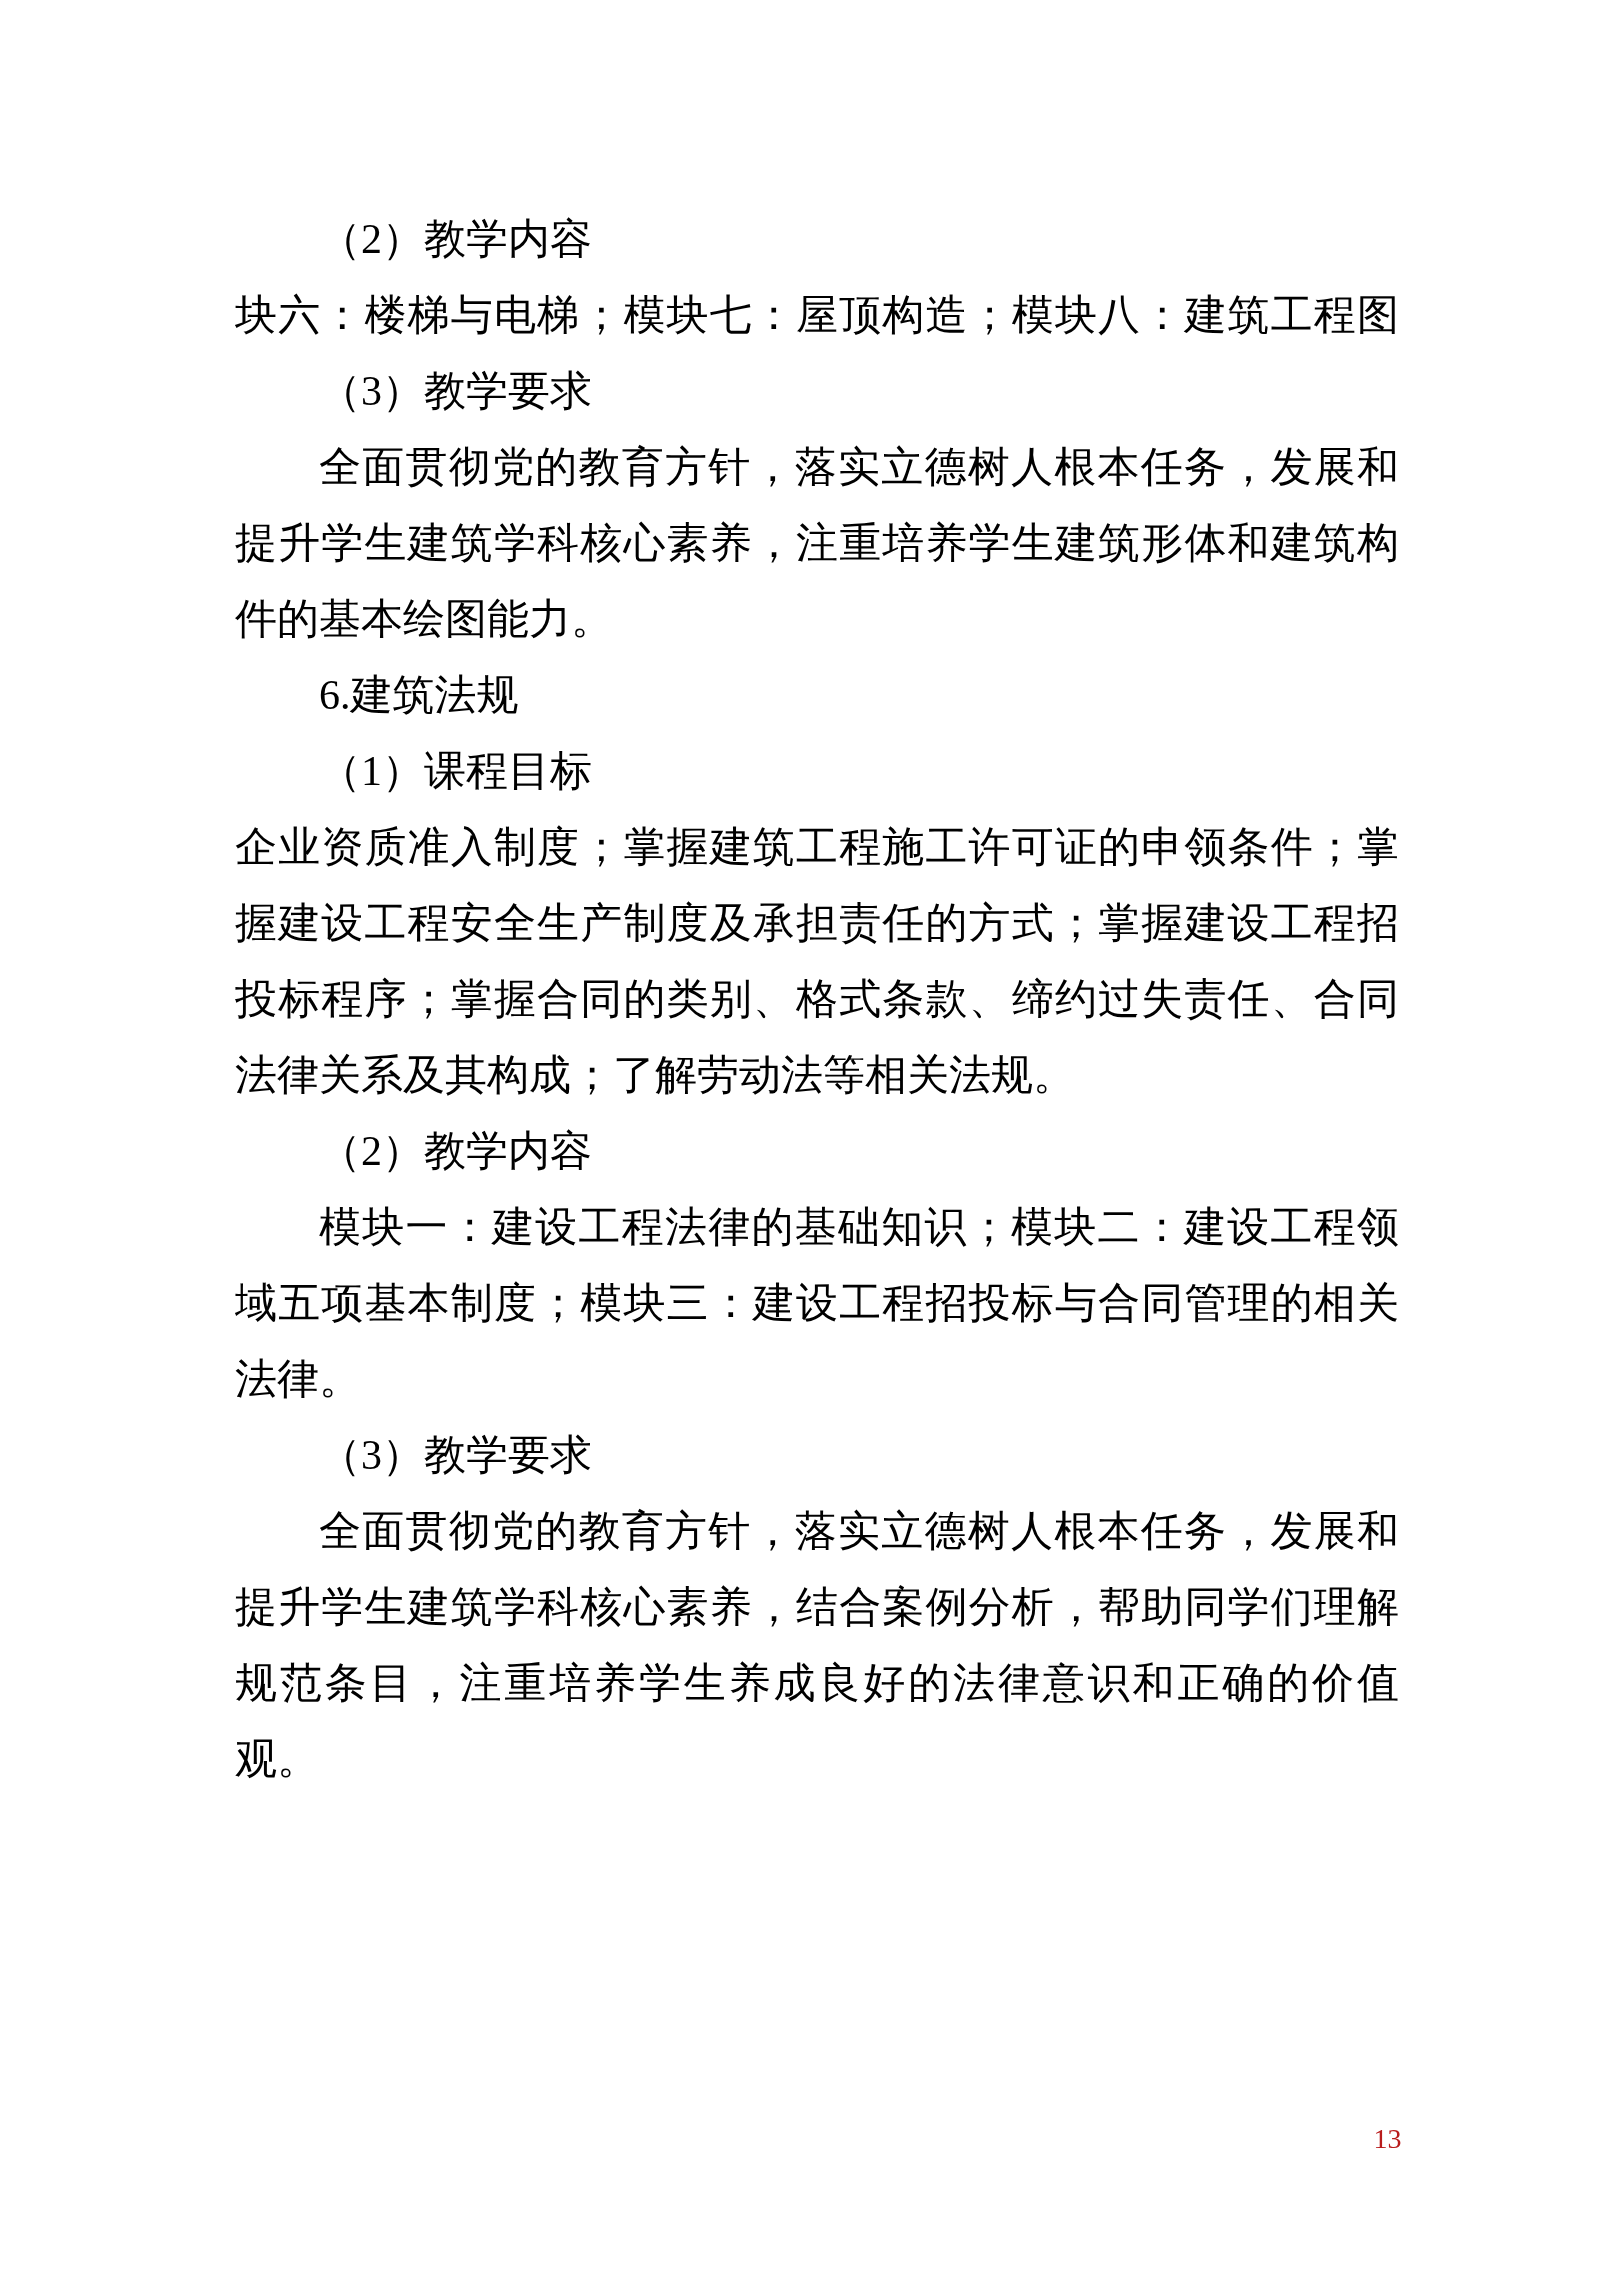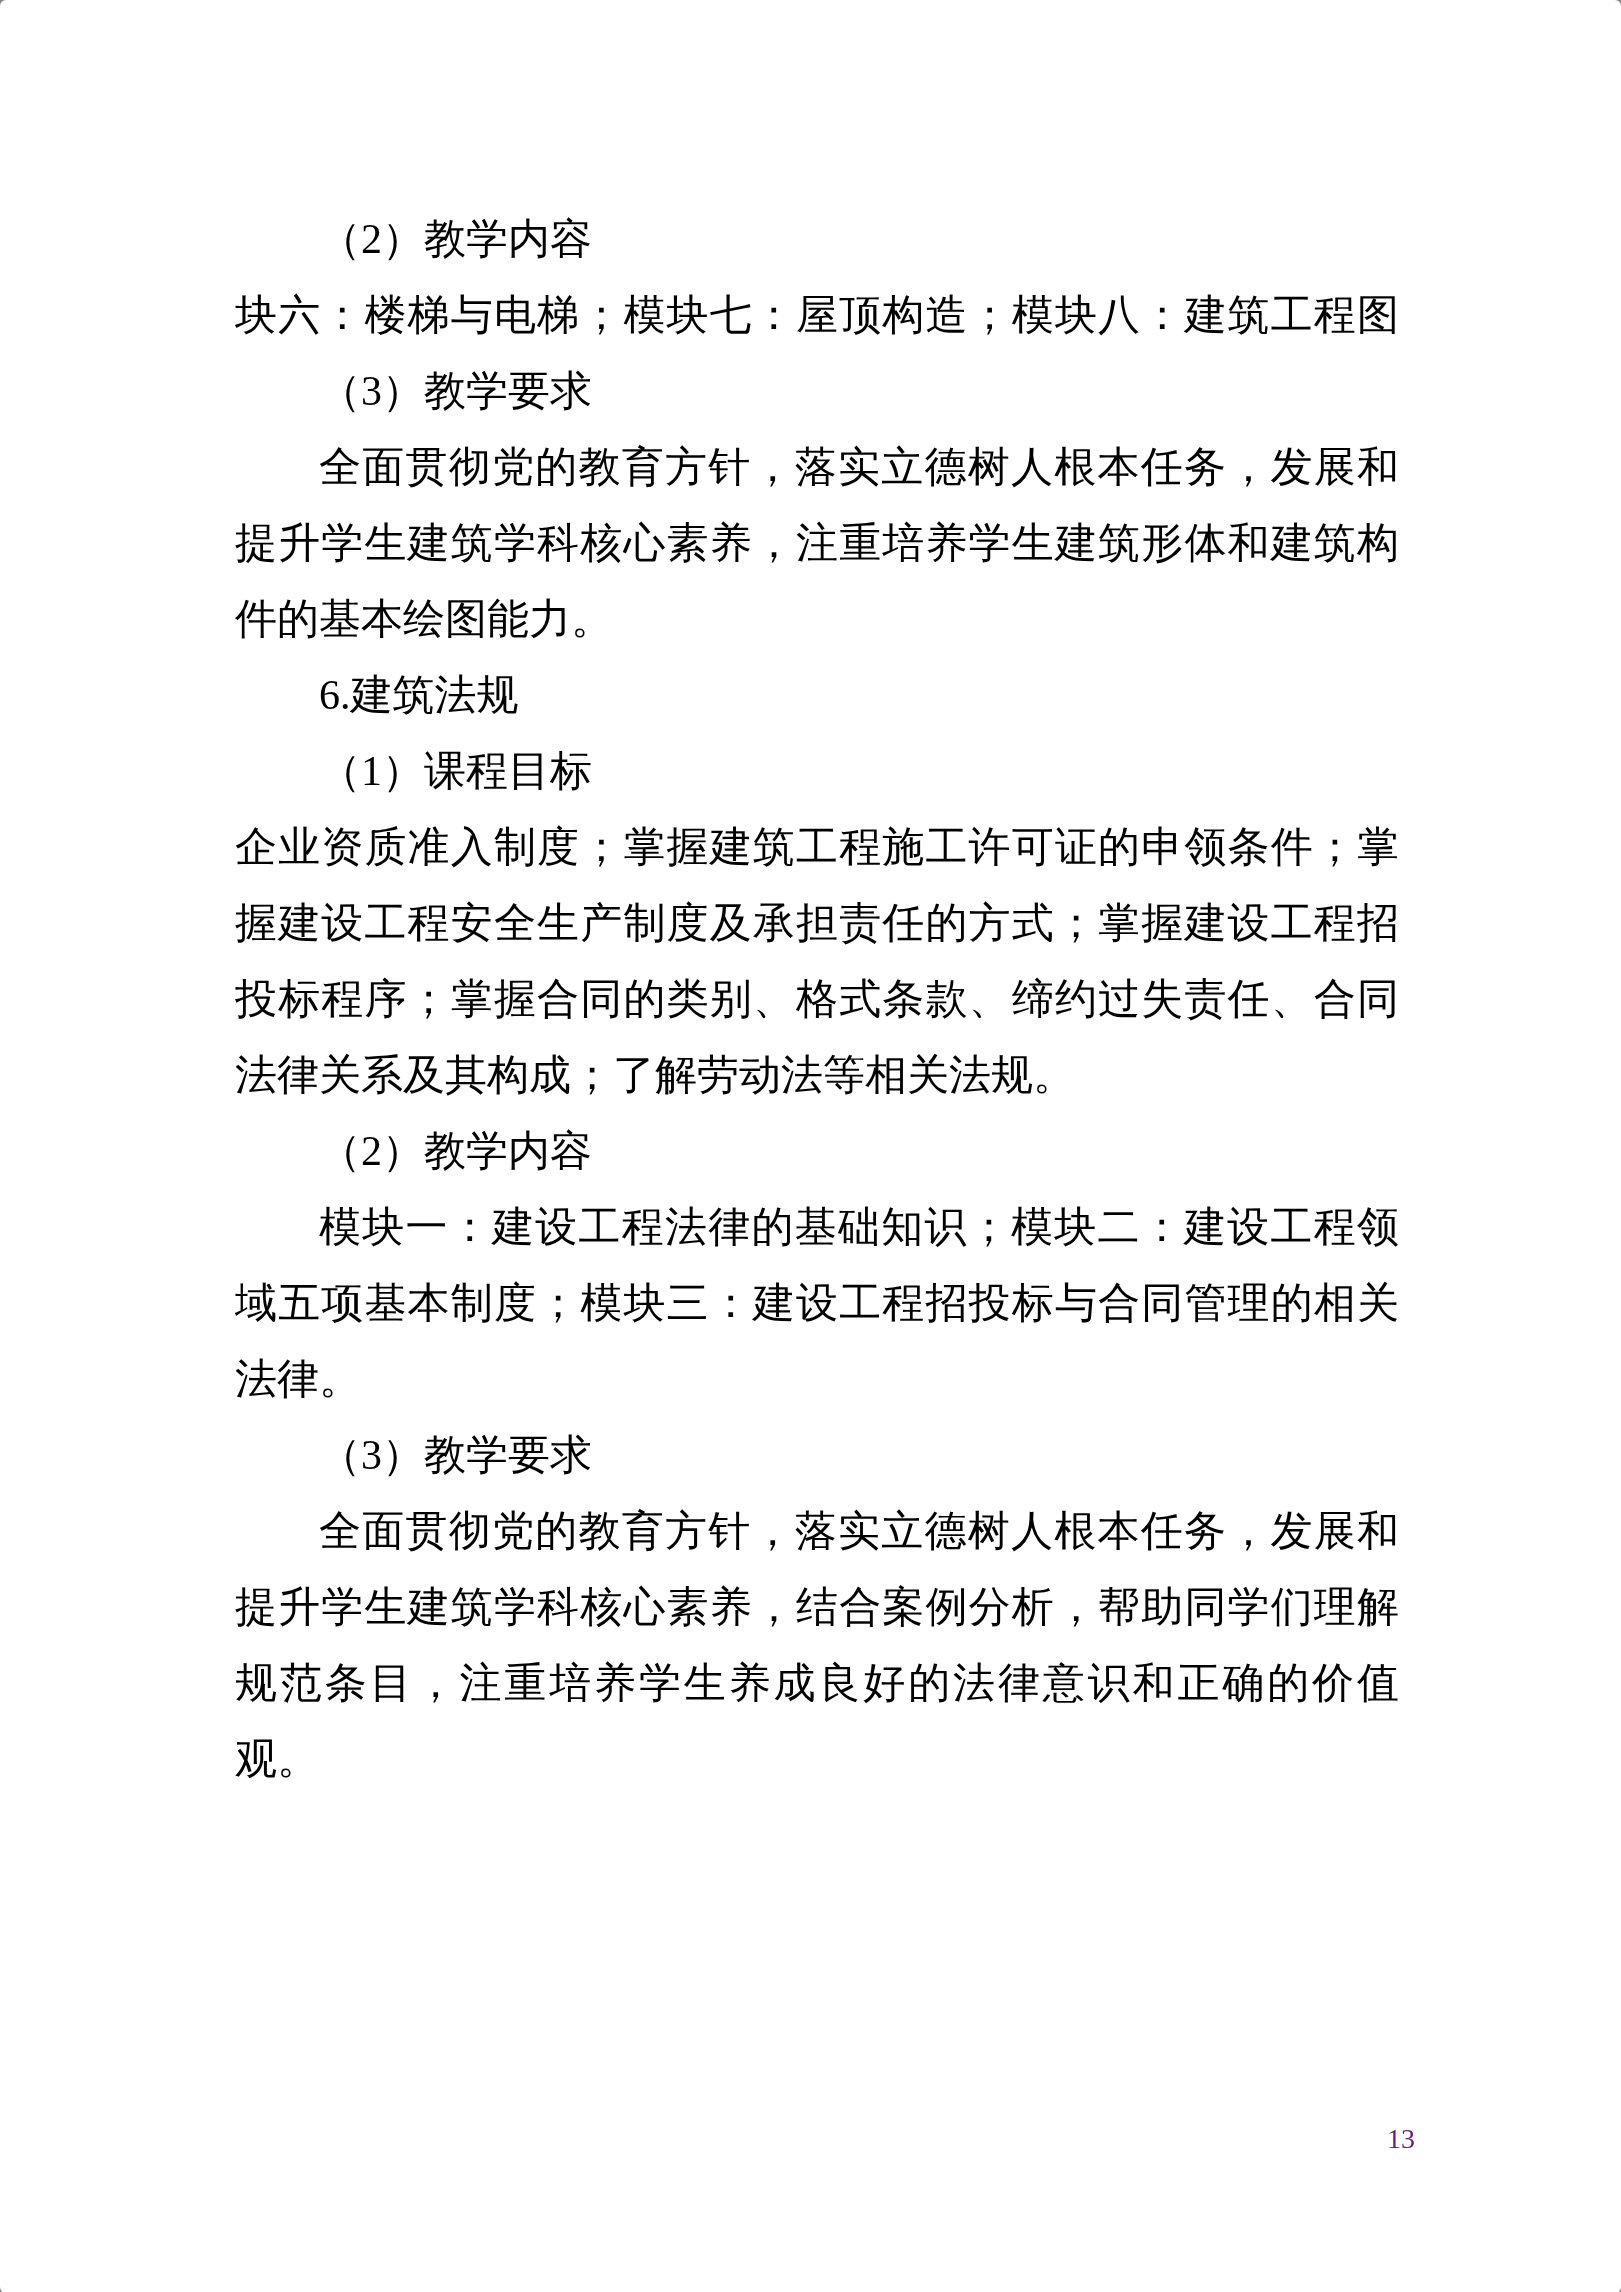--- a/index.html
+++ b/index.html
@@ -6,21 +6,20 @@
   html, body { background: #888; }
   body { width: 1621px; }
   .page {
     position: relative;
     width: 1621px;
     height: 2293px;
     background: #ffffff;
     overflow: hidden;
     font-family: "Liberation Serif", serif;
     color: #000000;
-    border-radius: 6px;
   }
   .doc-body {
     position: absolute;
     left: 235px;
     top: 201px;
     width: 1164px;
   }
   .line {
     font-size: 42px;
     line-height: 76px;
@@ -36,24 +35,23 @@
   }
   .line.indent { text-indent: 84px; }
   .line.bold { font-weight: normal; }
   .page-number {
     position: absolute;
     left: 1368px;
     top: 2119px;
     width: 39px;
     font-size: 28px;
     line-height: 39px;
-    text-align: right;
+    text-align: center;
     font-family: "Liberation Serif", serif;
-    color: #701a75;
-    margin-left: 8px;
+    color: #b91c1c;
   }
 </style>
 </head>
 <body>
 
 <div class="page">
   <div class="doc-body">
       <div class="line indent">（2）教学内容</div>
       <div class="line fill">块六：楼梯与电梯；模块七：屋顶构造；模块八：建筑工程图</div>
       <div class="line indent">（3）教学要求</div>

